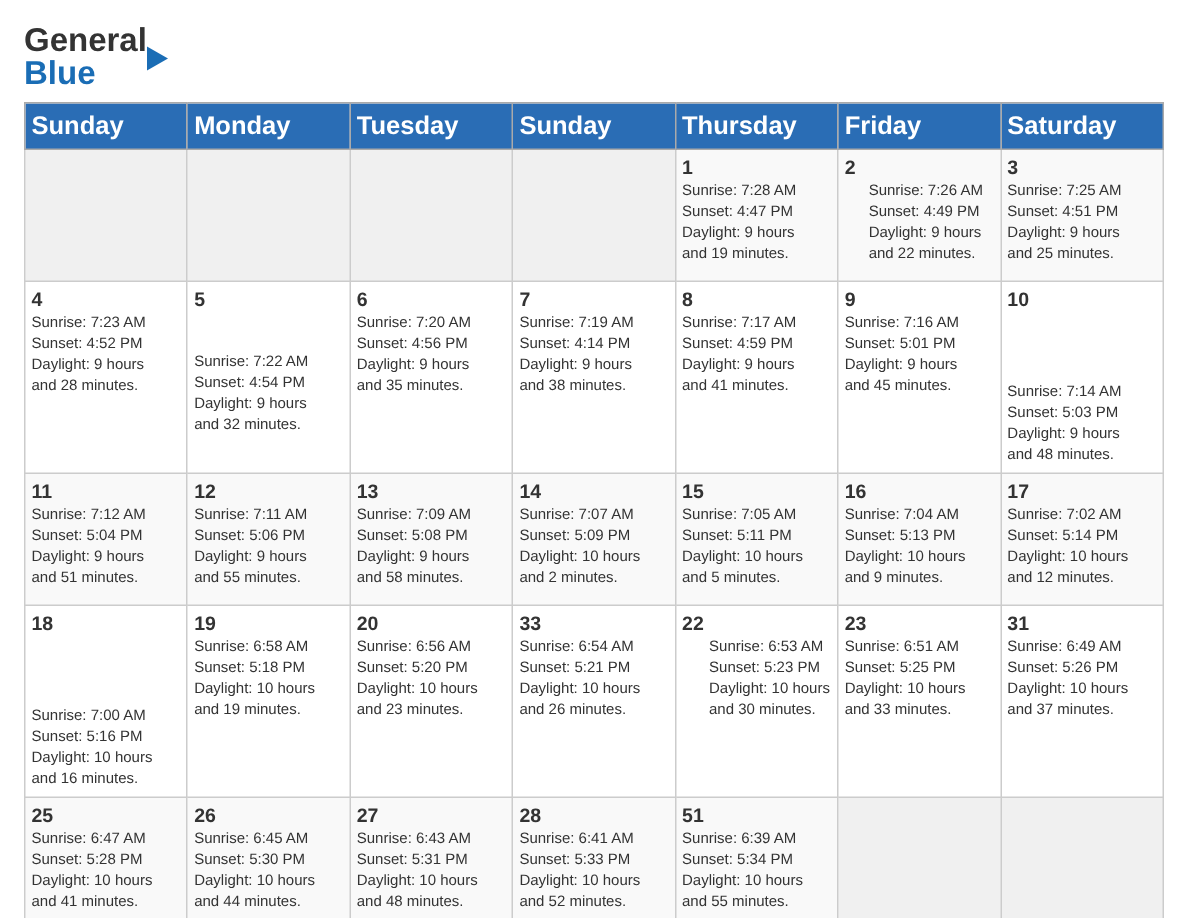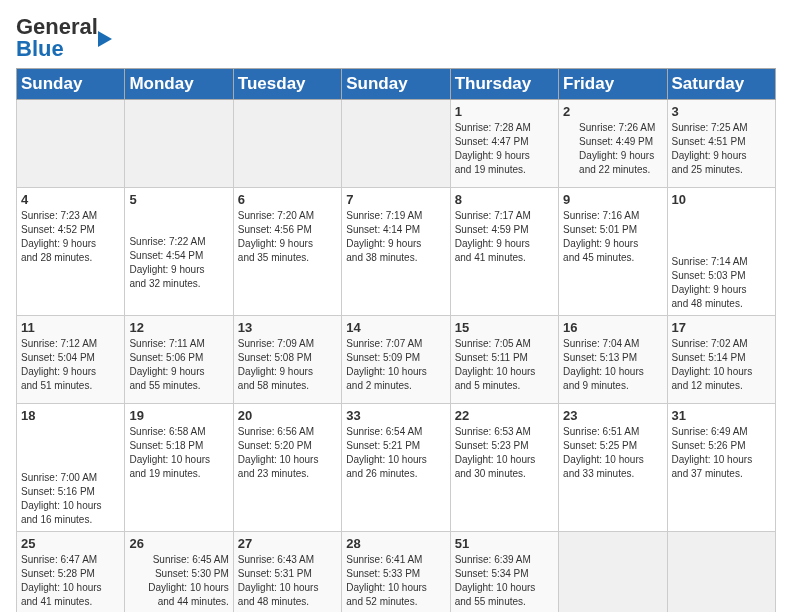--- a/index.html
+++ b/index.html
@@ -280,21 +280,21 @@
         </td>
         <td>
           <span class="day-number">33</span>
           <div class="day-info" style="white-space: pre-line;">Sunrise: 6:54 AM
 Sunset: 5:21 PM
 Daylight: 10 hours
 and 26 minutes.</div>
         </td>
         <td>
           <span class="day-number">22</span>
-          <div class="day-info" style="white-space: pre-line;">Sunrise: 6:53 AM
+          <div class="day-info" style="white-space: pre-line; margin-left: 18px;">Sunrise: 6:53 AM
 Sunset: 5:23 PM
 Daylight: 10 hours
 and 30 minutes.</div>
         </td>
         <td>
           <span class="day-number">23</span>
           <div class="day-info" style="white-space: pre-line;">Sunrise: 6:51 AM
 Sunset: 5:25 PM
 Daylight: 10 hours
 and 33 minutes.</div>
@@ -310,21 +310,21 @@
       <tr>
         <td>
           <span class="day-number">25</span>
           <div class="day-info" style="white-space: pre-line;">Sunrise: 6:47 AM
 Sunset: 5:28 PM
 Daylight: 10 hours
 and 41 minutes.</div>
         </td>
         <td>
           <span class="day-number">26</span>
-          <div class="day-info" style="white-space: pre-line; text-align: right;">Sunrise: 6:45 AM
+          <div class="day-info" style="white-space: pre-line;">Sunrise: 6:45 AM
 Sunset: 5:30 PM
 Daylight: 10 hours
 and 44 minutes.</div>
         </td>
         <td>
           <span class="day-number">27</span>
           <div class="day-info" style="white-space: pre-line;">Sunrise: 6:43 AM
 Sunset: 5:31 PM
 Daylight: 10 hours
 and 48 minutes.</div>

